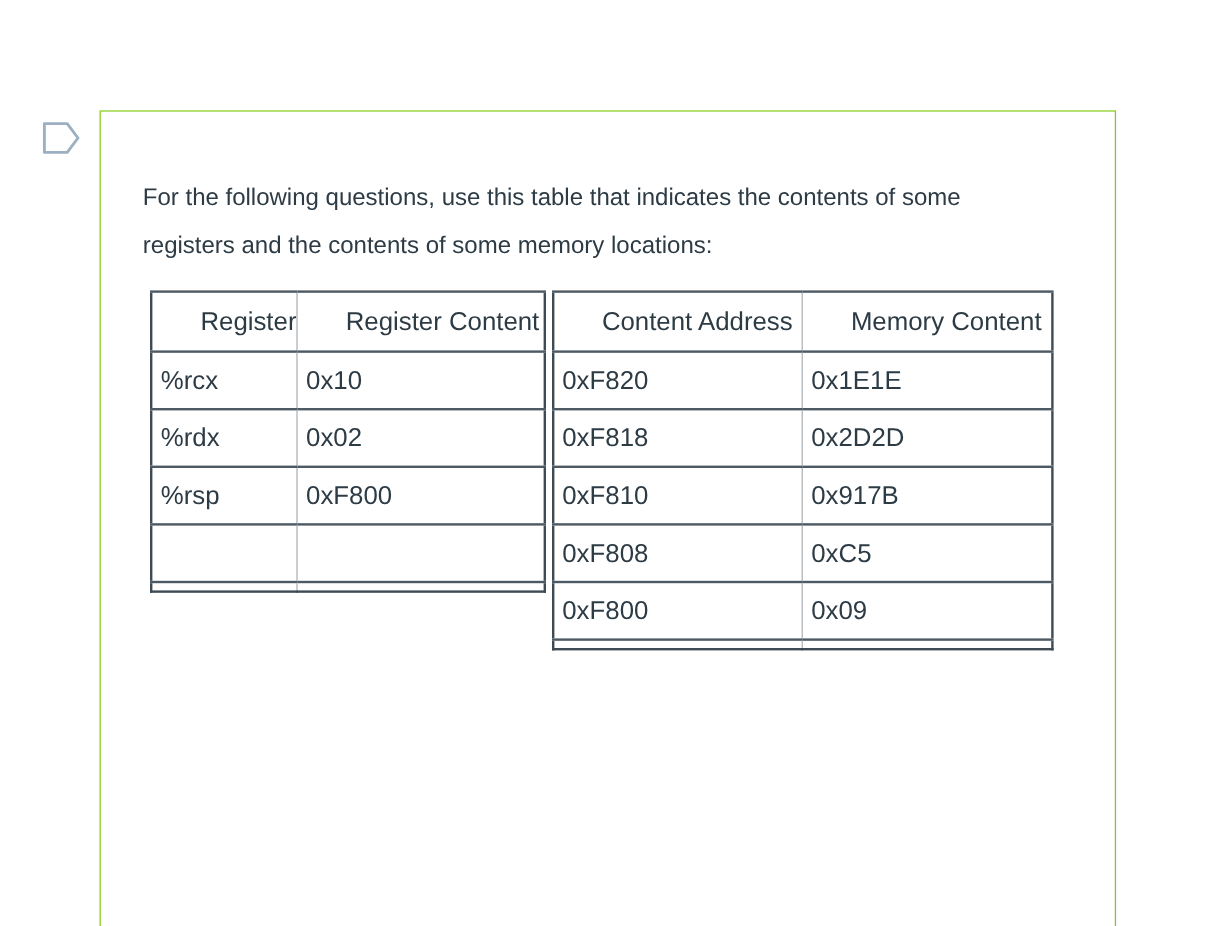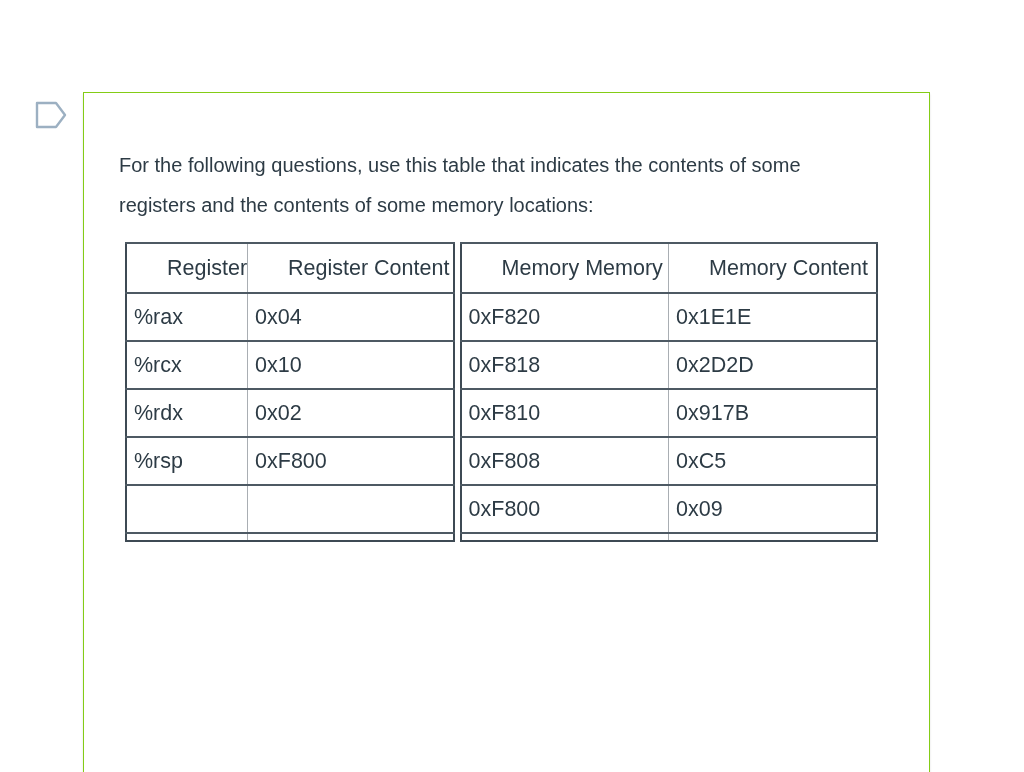--- a/index.html
+++ b/index.html
@@ -101,24 +101,20 @@
     <div class="tables-row">
       <table class="data-table" id="register-table">
         <thead>
             <tr>
               <th>Register</th>
               <th>Register Content</th>
             </tr>
           </thead>
         <tbody>
             <tr>
-              <td>%rax</td>
-              <td>0x04</td>
-            </tr>
-            <tr>
               <td>%rcx</td>
               <td>0x10</td>
             </tr>
             <tr>
               <td>%rdx</td>
               <td>0x02</td>
             </tr>
             <tr>
               <td>%rsp</td>
               <td>0xF800</td>
@@ -129,21 +125,21 @@
             </tr>
             <tr class="partial">
               <td></td>
               <td></td>
             </tr>
           </tbody>
       </table>
       <table class="data-table" id="memory-table">
         <thead>
             <tr>
-              <th>Memory Memory</th>
+              <th>Content Address</th>
               <th>Memory Content</th>
             </tr>
           </thead>
         <tbody>
             <tr>
               <td>0xF820</td>
               <td>0x1E1E</td>
             </tr>
             <tr>
               <td>0xF818</td>

